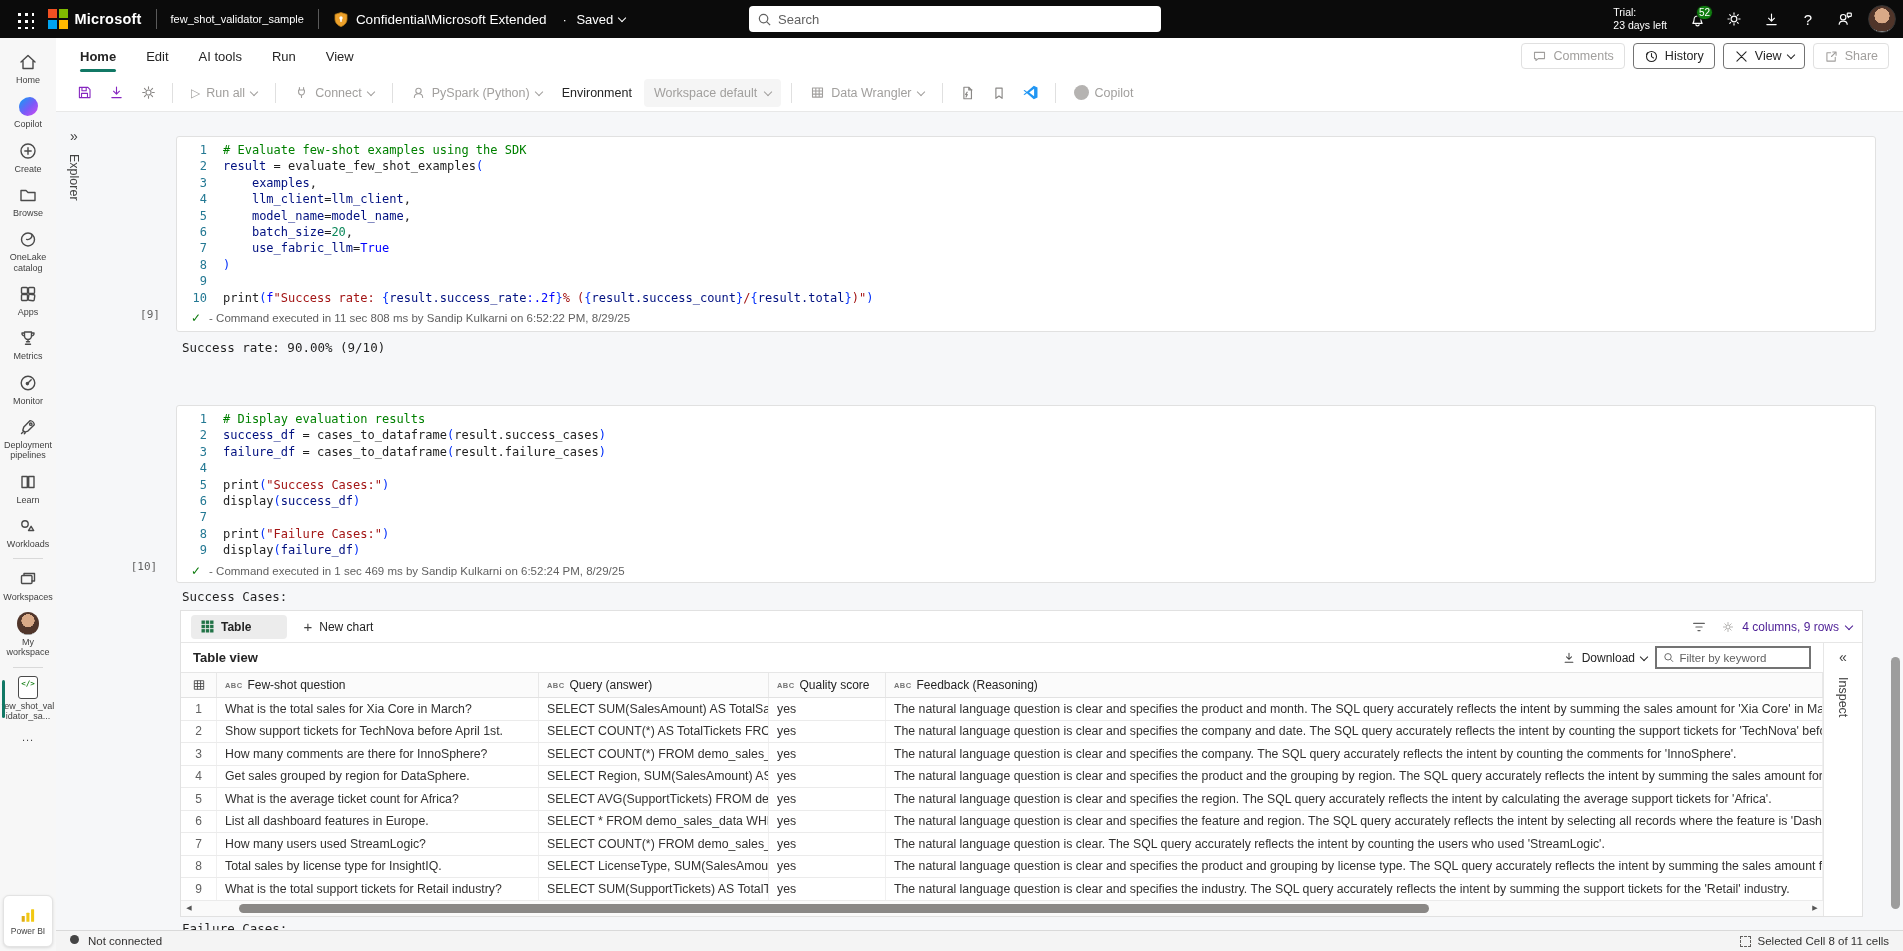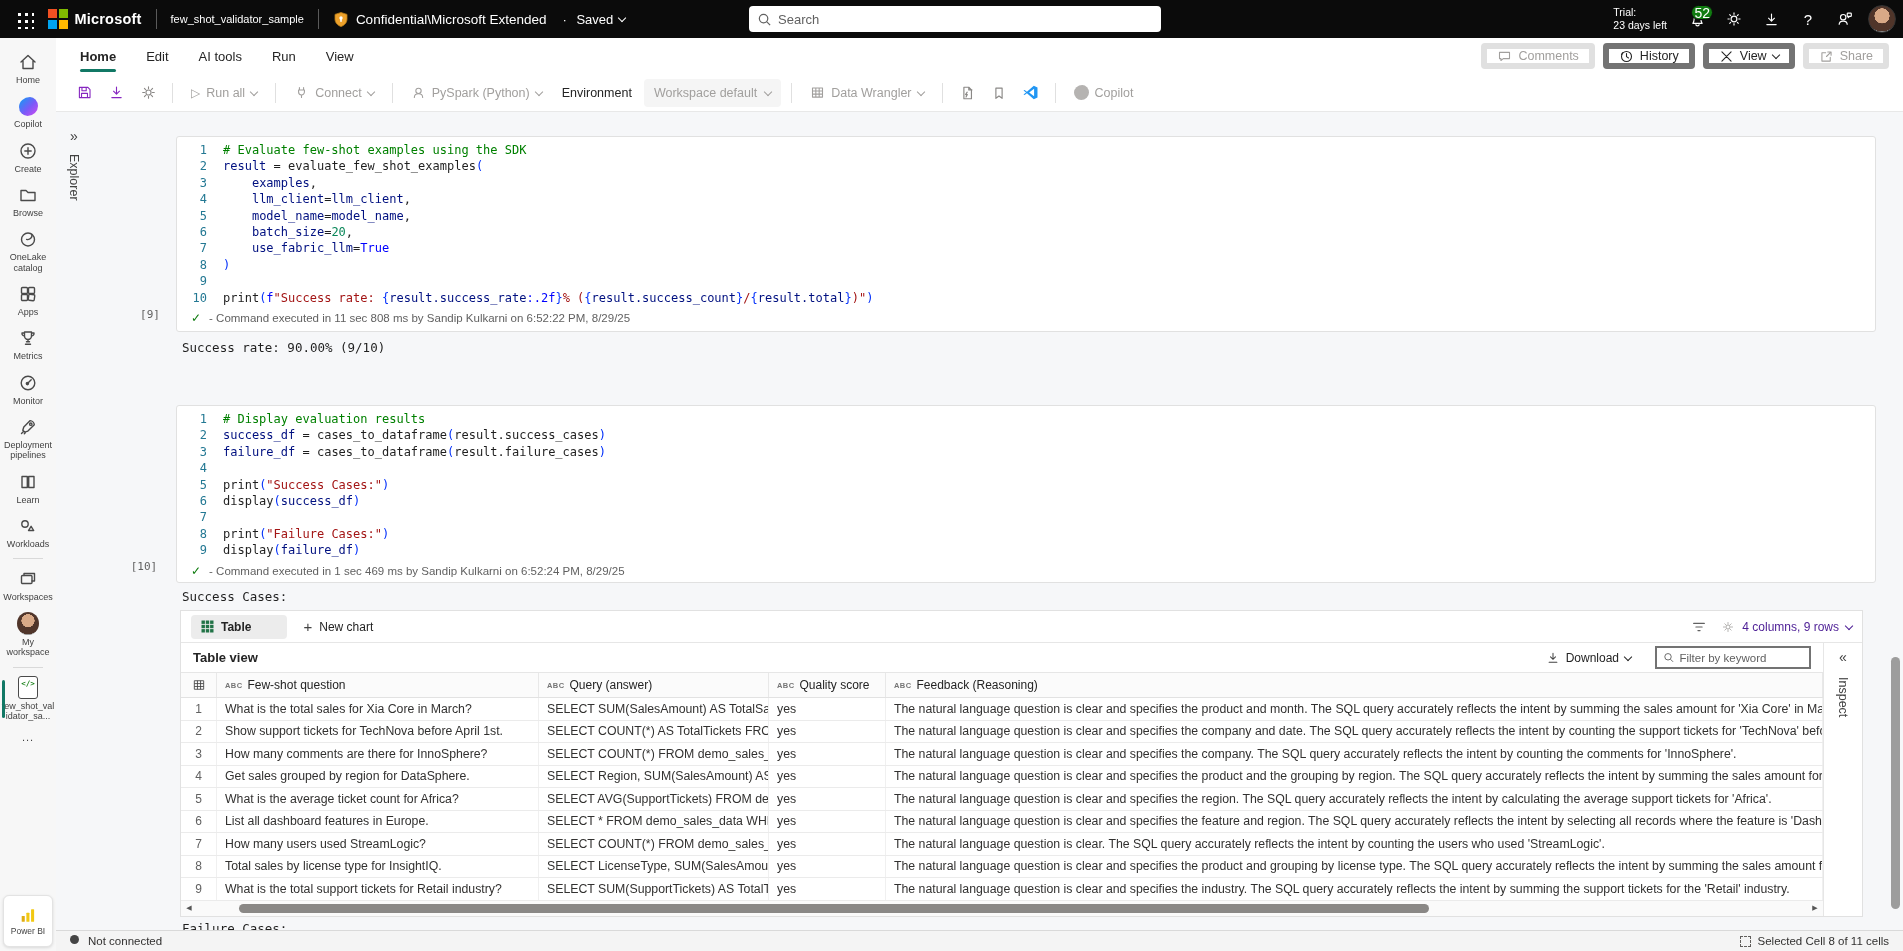--- a/index.html
+++ b/index.html
@@ -21,21 +21,21 @@
   .tb-title{font-size:11px}
   .sens{display:flex;align-items:center;gap:7px;font-size:13.5px}
   .saved{display:flex;align-items:center;gap:6px;font-size:13px;margin-left:16px;color:#fff}
   .saved .chev{border-color:#fff}
   .searchbox{position:absolute;left:749px;top:6px;width:412px;height:26px;background:#fff;border-radius:4px;display:flex;align-items:center;padding:0 8px;gap:6px}
   .searchbox input{border:none;outline:none;flex:1;font-size:13px;font-family:"Liberation Sans",sans-serif;color:#242424;background:transparent}
   .searchbox input::placeholder{color:#616161}
   .tb-right{position:absolute;right:6px;top:0;height:38px;display:flex;align-items:center;gap:7px}
   .trial{font-size:10.5px;line-height:1.25;margin-right:8px;text-align:left}
   .tb-ic{width:30px;height:30px;display:flex;align-items:center;justify-content:center;position:relative;color:#fff}
-  .badge{position:absolute;top:1px;right:-1px;min-width:15px;height:15px;border-radius:8px;background:#107c10;color:#fff;font-size:14px;display:flex;align-items:center;justify-content:center;padding:0 2px;border:1px solid #0b0b0b}
+  .badge{position:absolute;top:1px;right:-1px;min-width:15px;height:15px;border-radius:8px;background:#107c10;color:#fff;font-size:10px;display:flex;align-items:center;justify-content:center;padding:0 2px;border:1px solid #0b0b0b}
   .help-glyph{font-size:15px}
   .avatar{width:28px;height:28px;border-radius:50%;background:radial-gradient(circle at 50% 38%,#d8a987 0 36%,#50352a 37% 74%,#8c8c8c 75%);border:1px solid #333}
 
   
   .leftrail{position:absolute;left:0;top:38px;bottom:0;width:56px;background:#f7f7f7;display:flex;flex-direction:column;align-items:center;padding-top:8px;z-index:5}
   .rail-item{width:56px;display:flex;flex-direction:column;align-items:center;gap:2px;padding:5px 1px;position:relative;color:#424242}
   .rail-item .lbl{font-size:9px;line-height:1.15;text-align:center;word-break:break-word;color:#424242}
   .rail-item.sel::before{content:"";position:absolute;left:2px;top:8px;bottom:8px;width:3px;border-radius:2px;background:#117865}
   .rail-item.sel .lbl{word-break:break-all}
   .rail-div{width:30px;height:1px;background:#d9d9d9;margin:4px 0}
@@ -47,21 +47,21 @@
   .more-dots{font-size:11px;letter-spacing:1px;color:#424242}
   .pbi-card{margin-top:auto;margin-bottom:4px;width:50px;height:52px;background:#fff;border:1px solid #e3e3e3;border-radius:6px;box-shadow:0 1px 3px rgba(0,0,0,.12);display:flex;flex-direction:column;align-items:center;justify-content:center;gap:2px}
   .pbi-card .lbl{font-size:8.5px;color:#424242}
 
   
   .menubar{position:absolute;left:56px;top:38px;right:0;height:36px;background:#fff;display:flex;align-items:center;padding-left:24px}
   .mtab{position:relative;height:36px;display:flex;align-items:center;margin-right:30px;font-size:13px;color:#242424}
   .mtab.active{font-weight:bold}
   .mtab.active::after{content:"";position:absolute;left:0;right:0;bottom:2px;height:3px;border-radius:2px;background:#117865}
   .mb-right{position:absolute;right:14px;top:5px;display:flex;gap:8px}
-  .obtn{height:26px;border:6px solid #737373;border-radius:4px;background:#fff;display:flex;align-items:center;gap:6px;padding:0 10px;font-size:12.5px;color:#242424}
+  .obtn{height:26px;border:1px solid #737373;border-radius:4px;background:#fff;display:flex;align-items:center;gap:6px;padding:0 10px;font-size:12.5px;color:#242424}
   .obtn.dis{color:#a19f9d;border-color:#e0e0e0}
   .obtn svg{stroke:currentColor;fill:none;stroke-width:1.3;stroke-linecap:round;stroke-linejoin:round}
 
   
   .toolbar{position:absolute;left:56px;top:74px;right:0;height:38px;background:#fff;border-bottom:1px solid #e8e8e8;display:flex;align-items:center;padding-left:14px;gap:4px;font-size:12.5px}
   .titem{display:flex;align-items:center;gap:6px;padding:0 8px;height:28px;border-radius:4px;color:#a19f9d}
   .titem.dark{color:#242424}
   .titem svg{stroke:currentColor;fill:none;stroke-width:1.3;stroke-linecap:round;stroke-linejoin:round}
   .tb-div{width:1px;height:20px;background:#e0e0e0;margin:0 6px}
   .tri{font-size:12px;line-height:1}
@@ -94,21 +94,21 @@
   .plus{font-size:15px;font-weight:400;color:#424242;line-height:1}
   .tw-tabs-right{margin-left:auto;display:flex;align-items:center;gap:14px;color:#a19f9d}
   .summary{display:flex;align-items:center;gap:7px;font-size:12px;color:#4c1d95}
   .tw-flex{display:flex}
   .tw-main{flex:1;min-width:0}
   .tw-side{width:39px;border-left:1px solid #e6e6e6;display:flex;flex-direction:column;align-items:center;padding-top:6px;gap:12px}
   .collapse-gly{font-size:14px;color:#424242}
   .inspect-lbl{writing-mode:vertical-rl;font-size:12.5px;color:#424242}
   .tv-bar{height:30px;display:flex;align-items:center;padding:0 12px;border-bottom:1px solid #e6e6e6}
   .tv-title{font-size:13px;font-weight:bold;color:#242424}
-  .tv-right{margin-left:auto;display:flex;align-items:center;gap:24px}
+  .tv-right{margin-left:auto;display:flex;align-items:center;gap:8px}
   .dl-btn{display:flex;align-items:center;gap:6px;font-size:12px;color:#242424}
   .dl-btn svg{stroke:#424242;fill:none;stroke-width:1.3;stroke-linecap:round}
   .kw-filter{width:156px;height:23px;border:2px solid #737373;border-radius:0;display:flex;align-items:center;gap:5px;padding:0 6px}
   .kw-filter input{border:none;outline:none;width:100%;font-size:11.5px;font-family:"Liberation Sans",sans-serif;background:transparent;color:#242424}
   .kw-filter input::placeholder{color:#616161}
   .thead{height:25px;display:flex;background:#fbfbfb;border-bottom:1px solid #e2e2e2;font-size:12px;color:#242424}
   .hcell{display:flex;align-items:center;padding:0 8px;border-right:1px solid #e8e8e8;overflow:hidden;white-space:nowrap}
   .abc{font-size:7.5px;font-weight:bold;color:#757575;letter-spacing:.4px;margin-right:5px;flex:0 0 auto}
   .c-num{width:36px;flex:0 0 auto;justify-content:center;padding:0}
   .c-q{width:322px;flex:0 0 auto}

